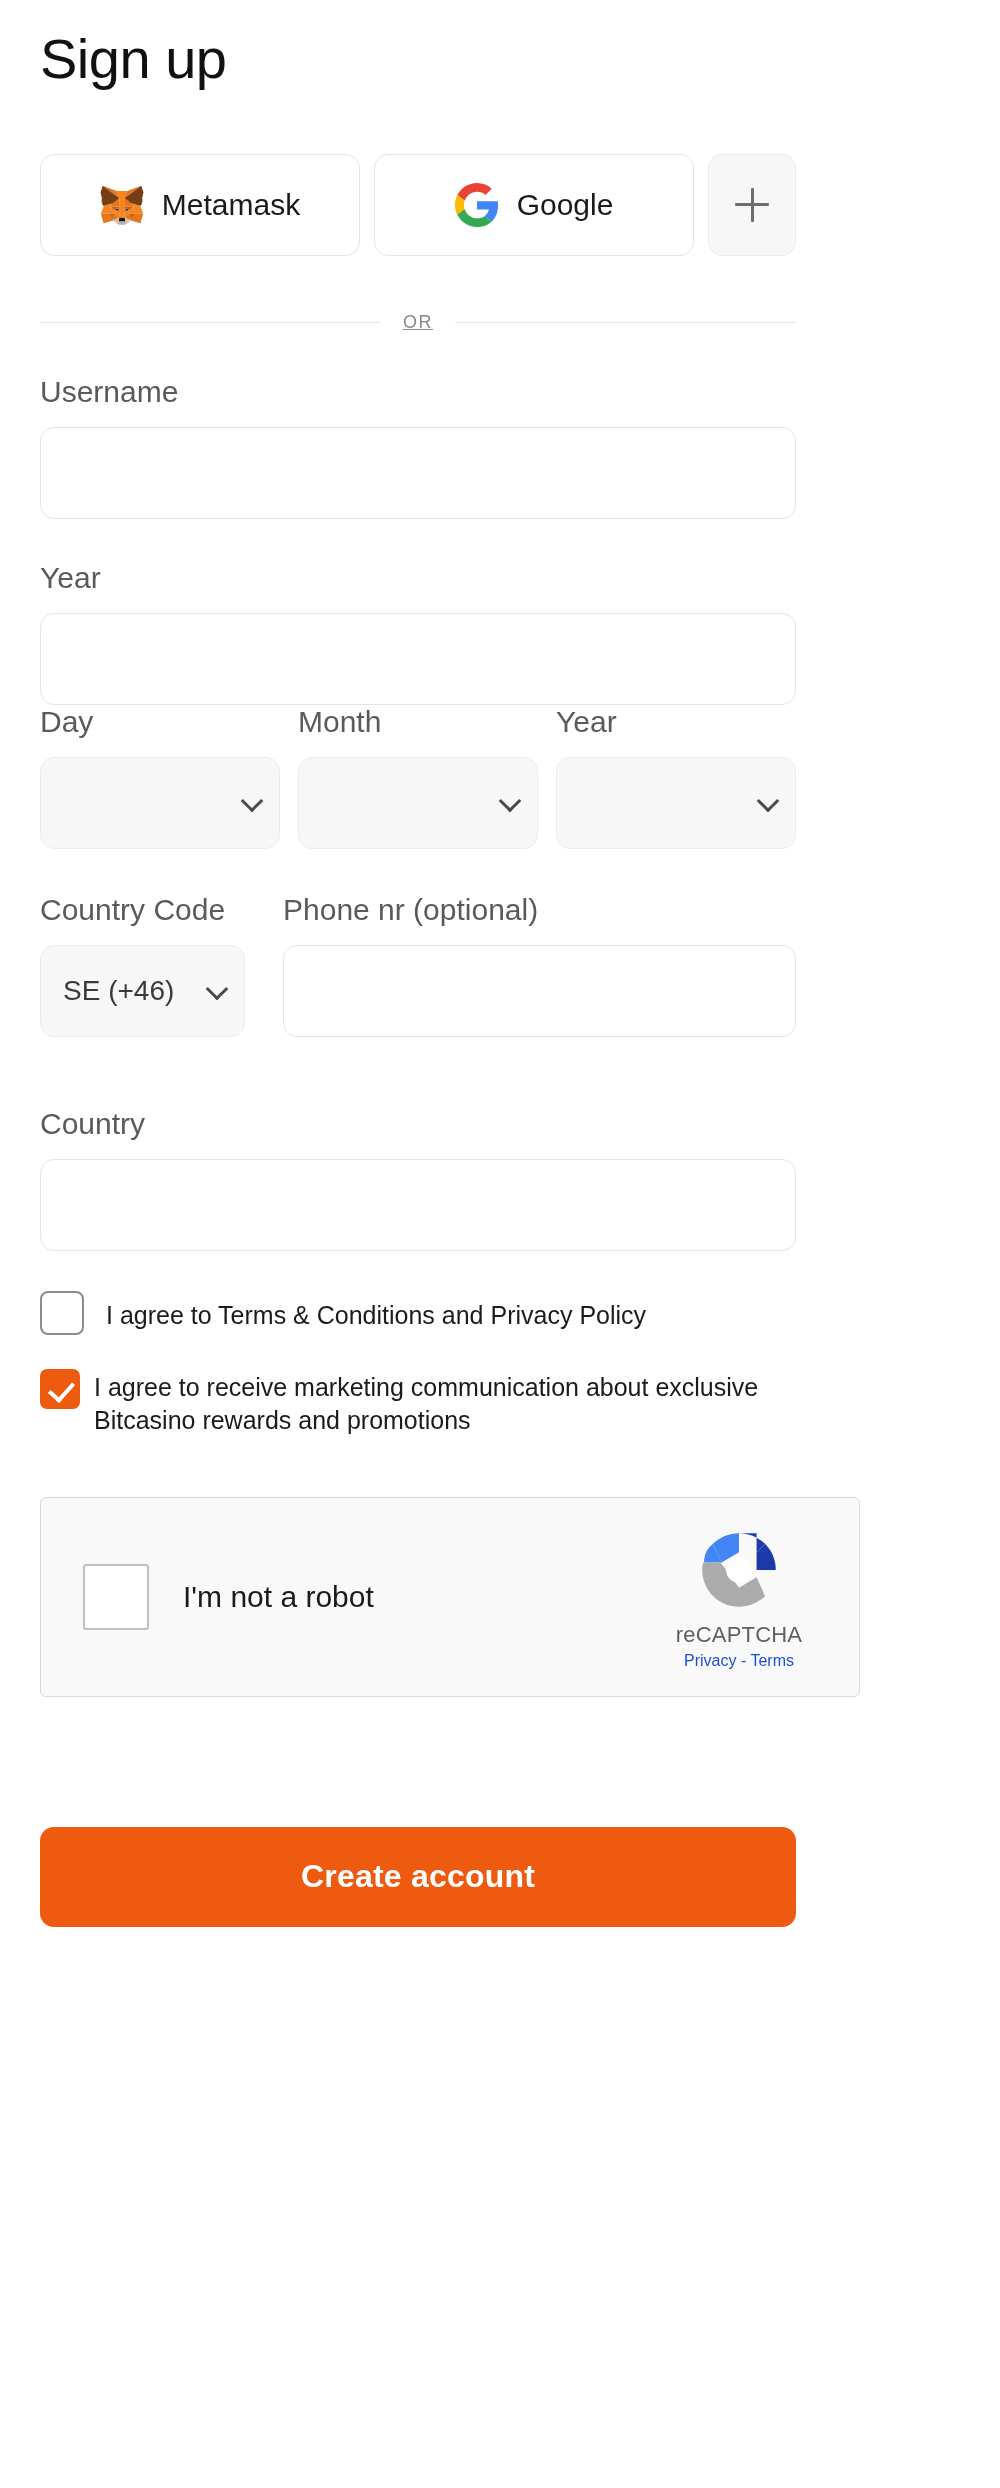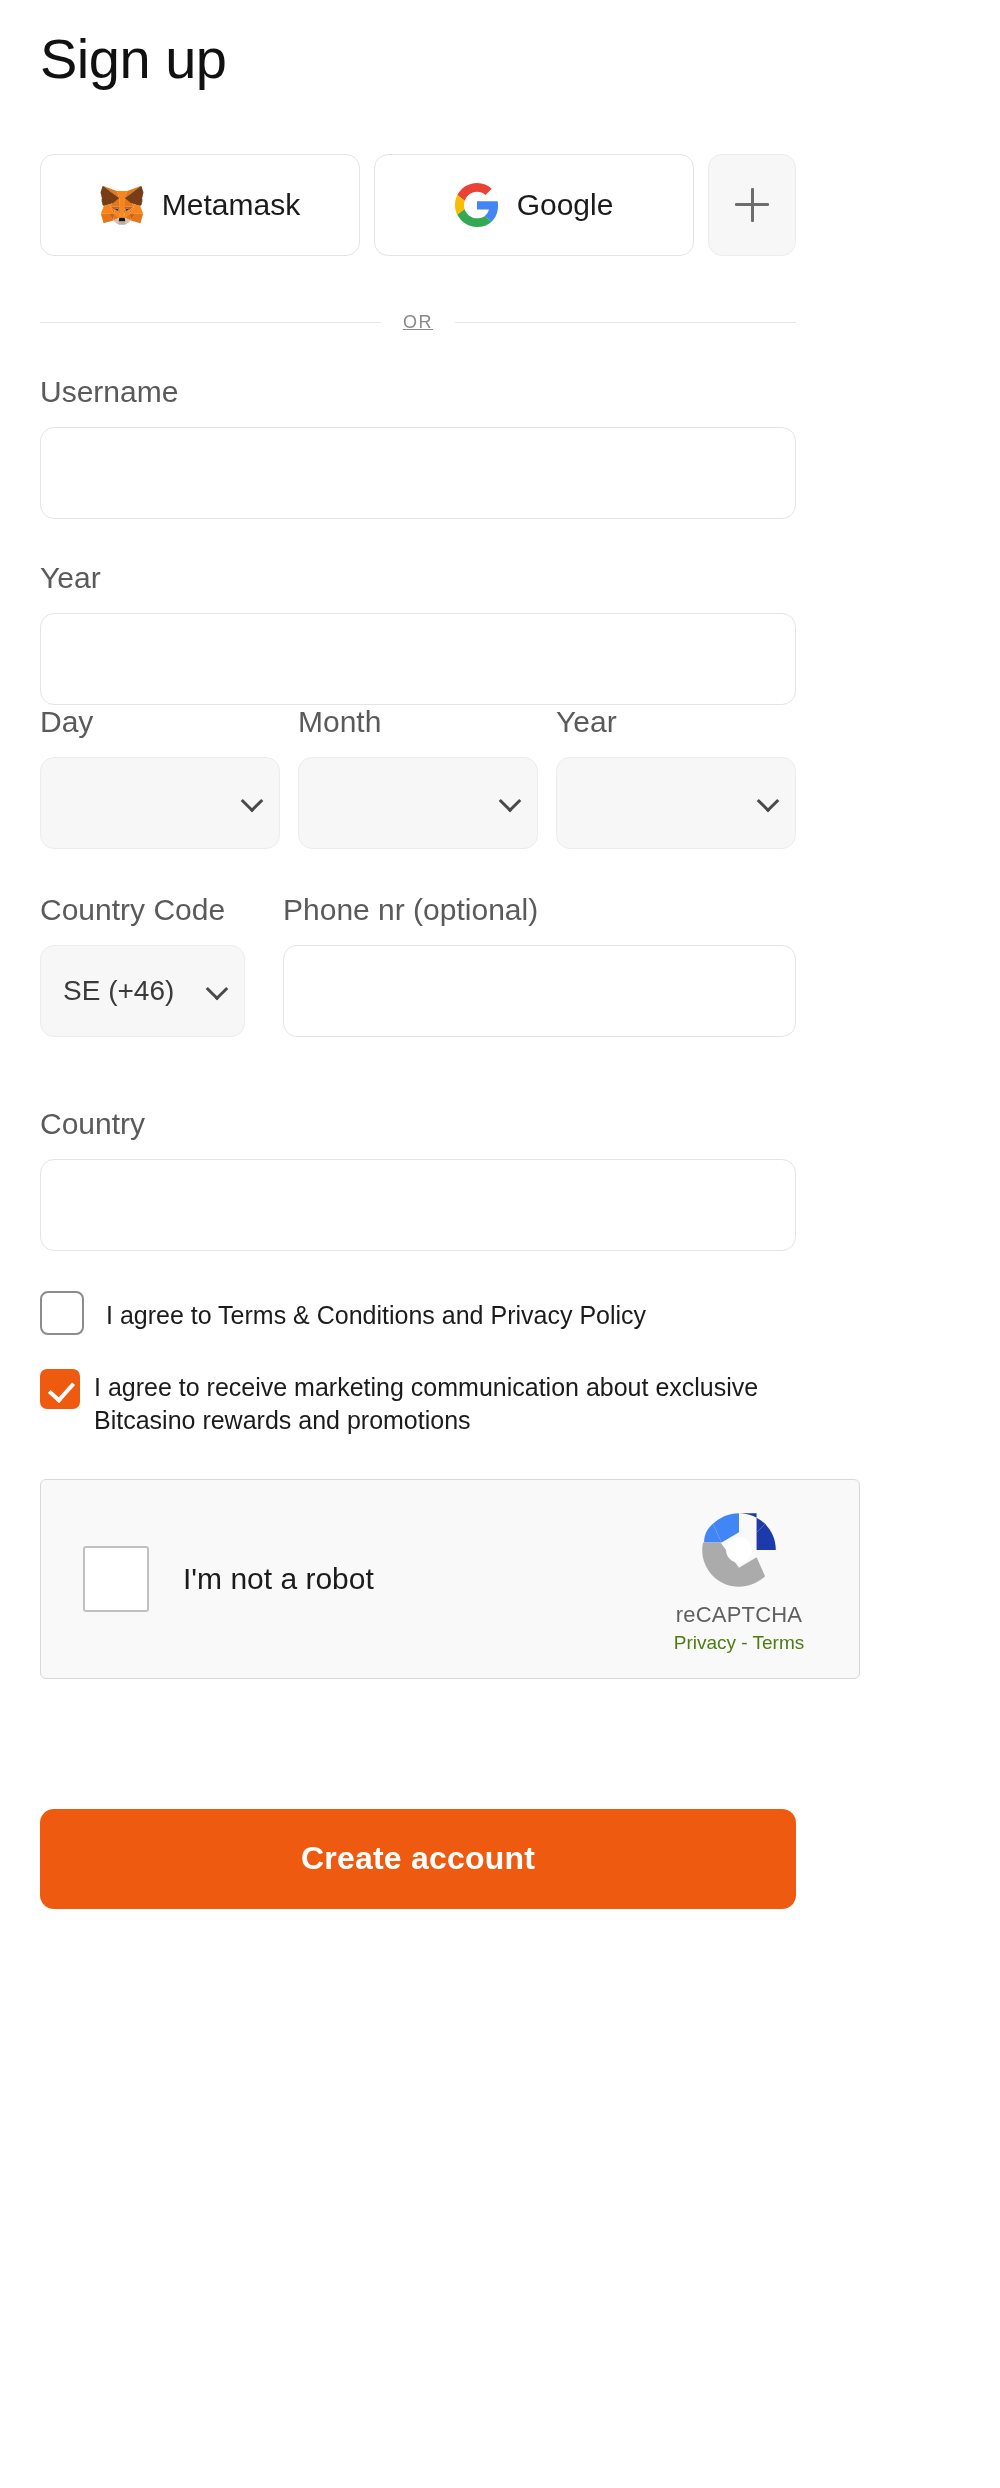--- a/index.html
+++ b/index.html
@@ -230,21 +230,21 @@
   .check-label {
     font-size: 25px;
     line-height: 1.32;
     color: #1b1b1b;
     padding-top: 8px;
   }
   .check-row.marketing .check-label { padding-top: 2px; }
 
   
   .recaptcha {
-    margin-top: 42px;
+    margin-top: 60px;
     width: 820px;
     height: 200px;
     border: 1px solid #d8d8d8;
     border-radius: 6px;
     background: #f9f9f9;
     display: flex;
     align-items: center;
     padding: 0 30px 0 42px;
   }
   .rc-check {
@@ -268,22 +268,22 @@
     width: 180px;
   }
   .rc-logo { width: 92px; height: 92px; display: block; margin: 0 auto 6px; }
   .rc-name {
     font-size: 22px;
     color: #5f5f5f;
     letter-spacing: 0.2px;
     display: block;
   }
   .rc-links {
-    font-size: 19px;
-    color: #4d7c0f;
+    font-size: 16px;
+    color: #1d4ed8;
     display: block;
     margin-top: 4px;
   }
 
   
   .submit-btn {
     display: block;
     width: 100%;
     height: 100px;
     margin-top: 130px;

